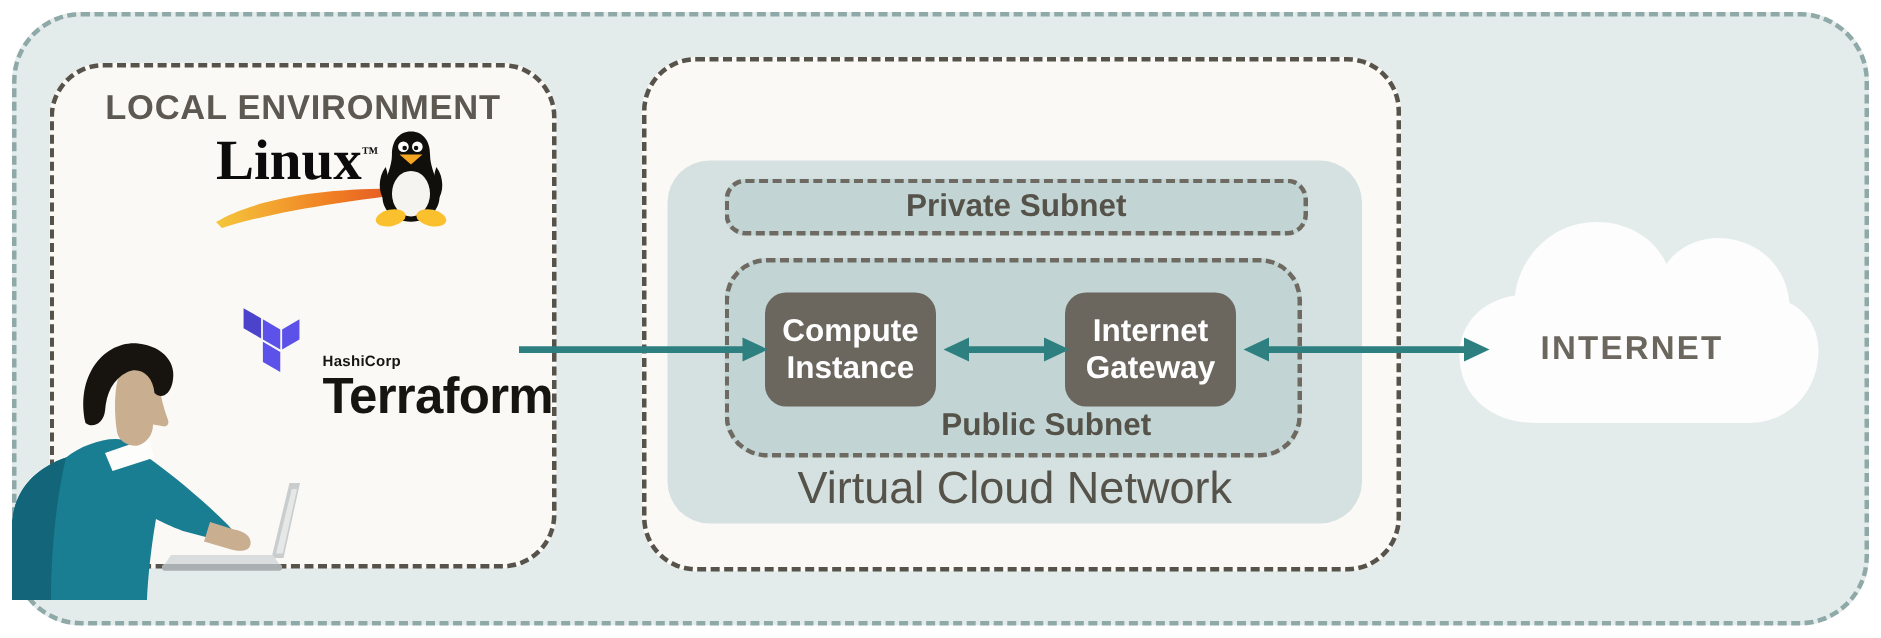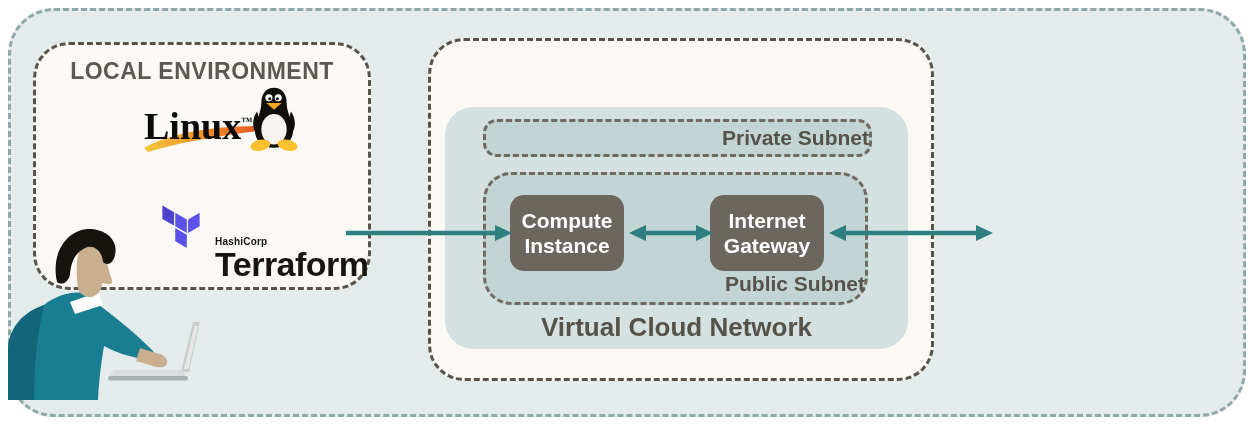--- a/index.html
+++ b/index.html
@@ -7,62 +7,62 @@
   #canvas { position:relative; width:1254px; height:425px; background:#ffffff; overflow:hidden; }
 
   .outer {
     position:absolute; left:8px; top:8px; width:1238px; height:409px;
     background:#E4ECEB; border:3px dashed #8FA9A9; border-radius:46px;
   }
 
   .env-box {
     position:absolute; background:#FAF9F6; border:3px dashed #57534B; border-radius:36px;
   }
-  .local-box { left:33px; top:42px; width:338px; height:248px;padding-left:46px; }
+  .local-box { left:33px; top:42px; width:338px; height:337px;padding-left:46px; }
   .oci-box   { left:428px; top:38px; width:506px; height:343px; }
 
   .box-title {
     position:absolute; left:0; right:0; top:13px; text-align:center;
     font-size:23px; font-weight:600; letter-spacing:0.5px; color:#5D5952;
   }
 
   
   .linux-logo { position:absolute; left:108px; top:43px; width:158px; height:66px; }
   .linux-word {
     position:absolute; left:0; top:0; font-family:"Liberation Serif", serif;
-    font-weight:700; font-size:38px; color:#0B0B0B; line-height:1;margin-top:19px;
+    font-weight:700; font-size:38px; color:#0B0B0B; line-height:1;
   }
   .linux-tm { font-size:11px; vertical-align:super; font-weight:700; }
   .linux-swoosh { position:absolute; left:-4px; top:34px; }
   .tux { position:absolute; left:104px; top:-2px; }
 
   
   .terraform-logo { position:absolute; left:122px; top:154px; width:190px; height:60px; }
   .tf-mark { position:absolute; left:0; top:3px; }
   .tf-text { position:absolute; left:57px; top:3px; color:#17150F; }
   .tf-brand { font-size:10px; font-weight:700; letter-spacing:0.2px;margin-top:34px; }
   .tf-product { font-size:34px; font-weight:700; letter-spacing:-0.5px; line-height:1.05; }
 
   
   .vcn {
     position:absolute; left:14px; top:66px; width:463px; height:242px;
     background:#D5E1E0; border-radius:28px;
   }
   .vcn-label {
     position:absolute; left:0; right:0; bottom:6px; text-align:center;
-    font-size:26px; font-weight:700; color:#55524A;
+    font-size:30px; font-weight:400; color:#55524A;
   }
   .subnet {
     position:absolute; background:#C2D5D4; border:3px dashed #6E6A62;
   }
   .private-subnet { left:38px; top:12px; width:389px; height:38px; border-radius:14px; }
   .private-subnet .subnet-label { line-height:32px; }
   .public-subnet  { left:38px; top:65px; width:385px; height:133px; border-radius:28px; }
   .subnet-label {
-    position:absolute; left:0; right:0; text-align:right;
+    position:absolute; left:0; right:0; text-align:center;
     font-size:21px; font-weight:600; color:#55524A;
   }
   .public-subnet .subnet-label { bottom:6px;padding-left:44px; }
 
   .node {
     position:absolute; width:114px; height:76px; background:#6B675F; border-radius:14px;
     color:#ffffff; font-size:21px; font-weight:600; line-height:1.2;
     display:flex; align-items:center; justify-content:center; text-align:center; padding:4px;
   }
   .node-compute { left:24px; top:20px; }
@@ -139,20 +139,26 @@
       <div class="subnet public-subnet">
         <div class="node node-gateway">Internet Gateway</div>
         <div class="node node-compute">Compute Instance</div>
         <div class="subnet-label">Public Subnet</div>
       </div>
 
       <div class="vcn-label">Virtual Cloud Network</div>
     </div>
   </div>
 
+  <div class="cloud">
+    <svg width="252" height="156" viewBox="0 0 252 156">
+      <path d="M62,146 C30,146 11,126 11,101 C11,79 27,64 48,61 C51,35 73,12 102,12 C124,12 141,23 149,40 C157,28 173,21 189,23 C213,26 229,43 231,66 C245,73 252,87 250,103 C248,127 229,146 204,146 Z" fill="#FCFDFC"></path>
+    </svg>
+    <div class="cloud-label">INTERNET</div>
+  </div>
 
   <svg class="arrow-layer" viewBox="0 0 1254 425">
     <g stroke="#2E7F80" stroke-width="4.5" fill="#2E7F80">
       <line x1="346" y1="233" x2="497" y2="233"></line>
       <polygon points="512,233 495,225 495,241" stroke="none"></polygon>
       <line x1="645" y1="233" x2="697" y2="233"></line>
       <polygon points="629,233 646,225 646,241" stroke="none"></polygon>
       <polygon points="713,233 696,225 696,241" stroke="none"></polygon>
       <line x1="845" y1="233" x2="977" y2="233"></line>
       <polygon points="829,233 846,225 846,241" stroke="none"></polygon>

